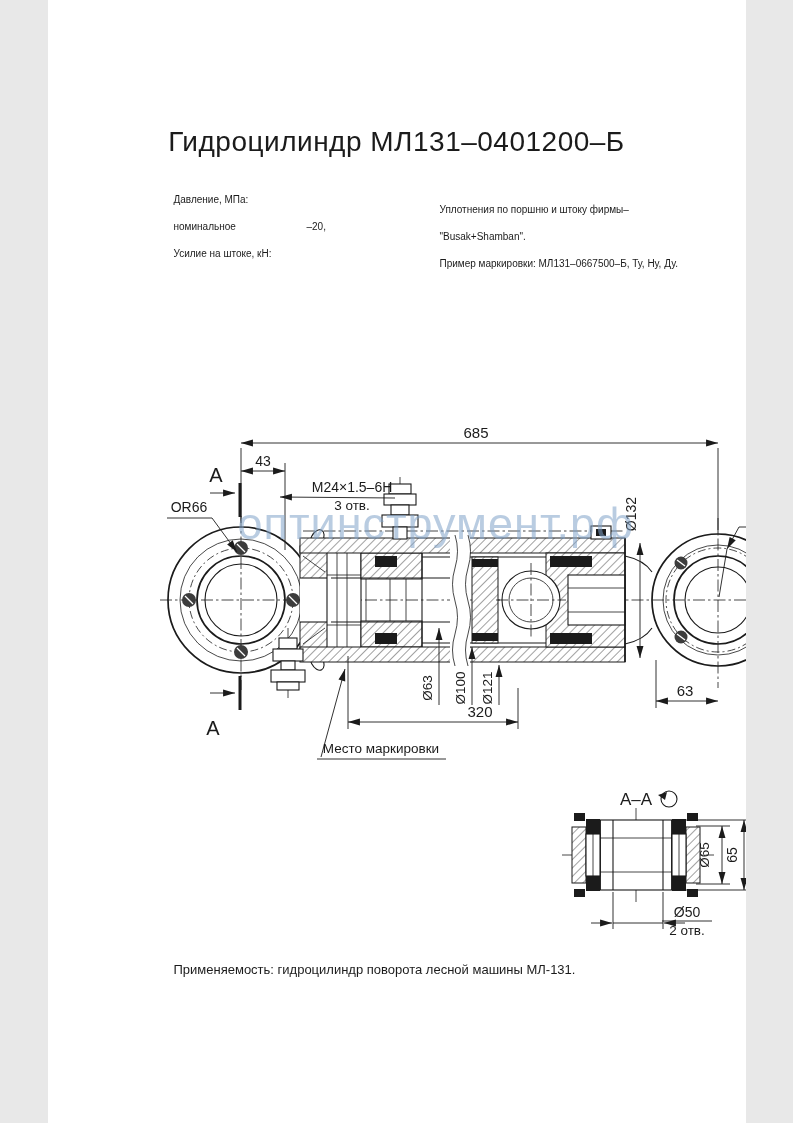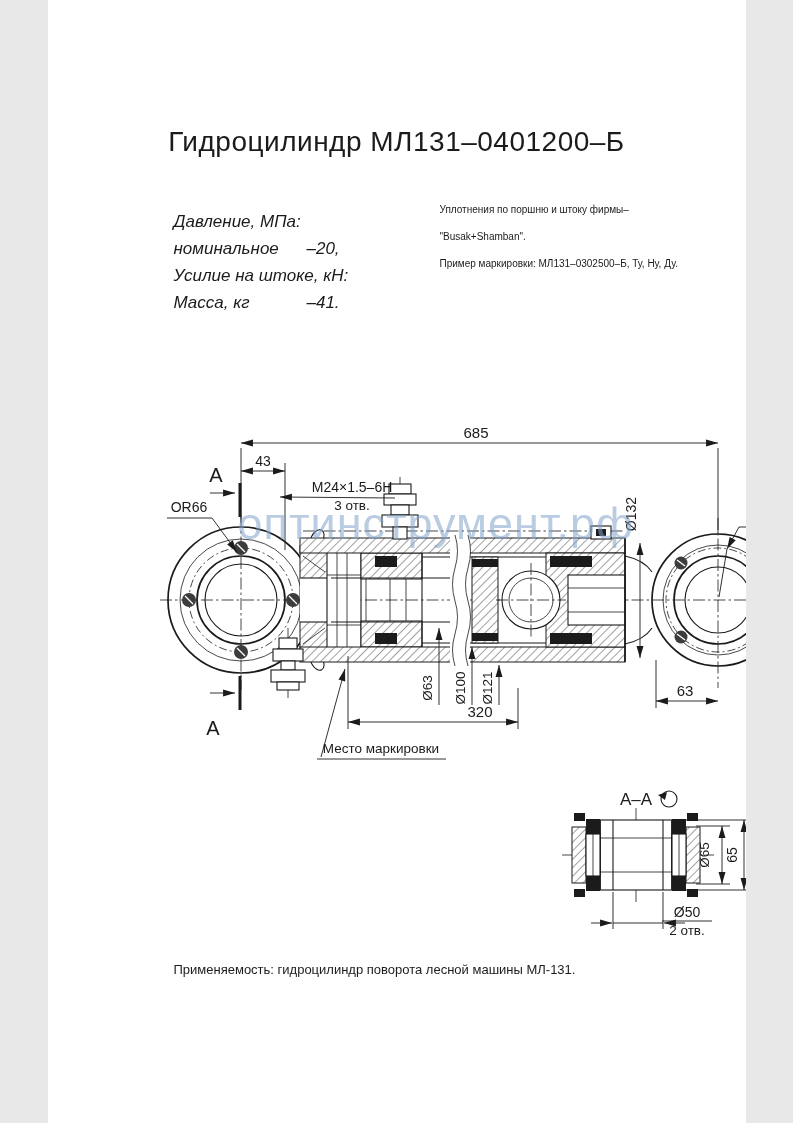--- a/index.html
+++ b/index.html
@@ -1,20 +1,20 @@
 <!DOCTYPE html>
 <html lang="ru"><head>
 <meta charset="utf-8">
 <style>
   html,body{margin:0;padding:0;background:#e8e8e8;}
   .page{width:698px;height:1123px;position:relative;background:#ffffff;overflow:hidden;
         font-family:"Liberation Sans",sans-serif;color:#1b1b1b;margin:0 auto;}
   .title{position:absolute;top:126px;left:0;right:0;text-align:center;
          font-size:28px;letter-spacing:0.5px;white-space:nowrap;}
-  .specs{position:absolute;left:126px;top:208px;width:290px;font-size:17px;font-style:italic;}
+  .specs{position:absolute;left:126px;top:186px;width:290px;font-size:10px;}
   .spec-row{position:relative;height:27px;line-height:27px;}
   .spec-label{position:absolute;left:0;white-space:nowrap;}
   .spec-value{position:absolute;left:133px;white-space:nowrap;}
   .notes{position:absolute;left:392px;top:196px;width:330px;font-size:10px;}
   .note-line{height:27px;line-height:27px;white-space:nowrap;}
   .footer{position:absolute;left:126px;top:962px;font-size:13px;white-space:nowrap;}
   .watermark{position:absolute;left:190px;top:498px;font-size:45px;letter-spacing:1px;
              color:rgba(127,163,201,0.55);white-space:nowrap;z-index:5;pointer-events:none;text-align:right;}
   svg.draw{position:absolute;left:0;top:420px;z-index:1;}
   svg .ln{stroke:#1b1b1b;stroke-width:1.1;fill:none;}
@@ -44,30 +44,26 @@
       <span class="spec-value"></span>
     </div>
     <div class="spec-row">
       <span class="spec-label">номинальное</span>
       <span class="spec-value">–20,</span>
     </div>
     <div class="spec-row">
       <span class="spec-label">Усилие на штоке, кН:</span>
       <span class="spec-value"></span>
     </div>
-    <div class="spec-row">
-      <span class="spec-label">Масса, кг</span>
-      <span class="spec-value">–41.</span>
-    </div>
   </div>
 
   <div class="notes">
     <div class="note-line">Уплотнения по поршню и штоку фирмы–</div>
     <div class="note-line">"Busak+Shamban".</div>
-    <div class="note-line">Пример маркировки: МЛ131–0302500–Б, Ту, Ну, Ду.</div>
+    <div class="note-line">Пример маркировки: МЛ131–0667500–Б, Ту, Ну, Ду.</div>
   </div>
 
   <svg class="draw" width="793" height="545" viewBox="0 420 793 545">
     <defs>
       <pattern id="hat" width="6" height="6" patternUnits="userSpaceOnUse" patternTransform="rotate(45)">
         <rect width="6" height="6" fill="#ffffff"></rect>
         <line x1="0" y1="0" x2="0" y2="6" stroke="#2e2e2e" stroke-width="0.9"></line>
       </pattern>
       <marker id="arr" viewBox="0 0 12 8" refX="11.5" refY="4" markerWidth="13" markerHeight="9" orient="auto-start-reverse" markerUnits="userSpaceOnUse">
         <path d="M0.5,0.8 L11.5,4 L0.5,7.2 Z" fill="#1b1b1b"></path>

